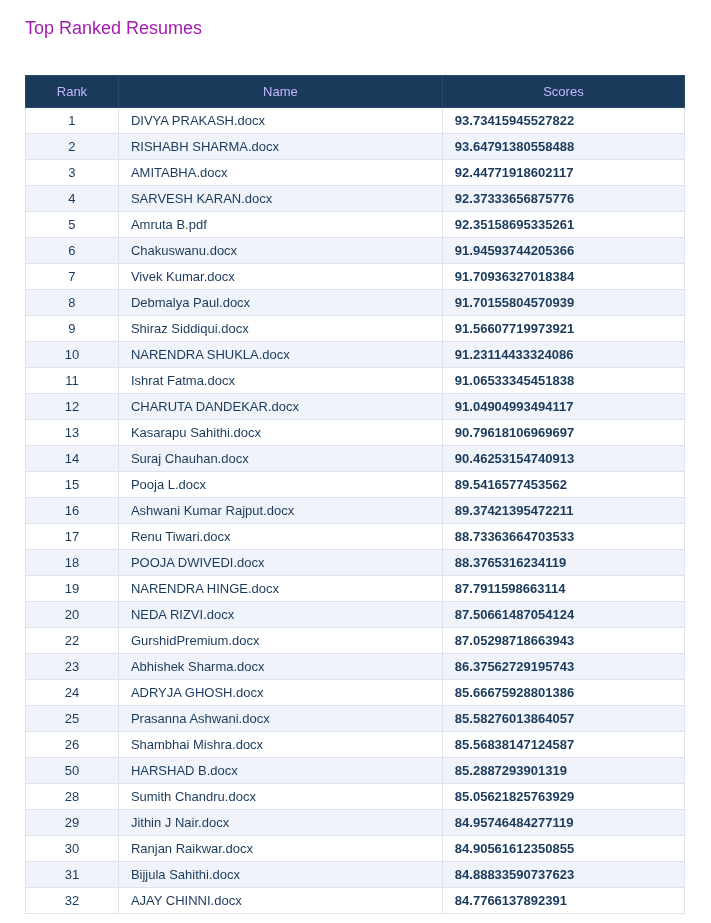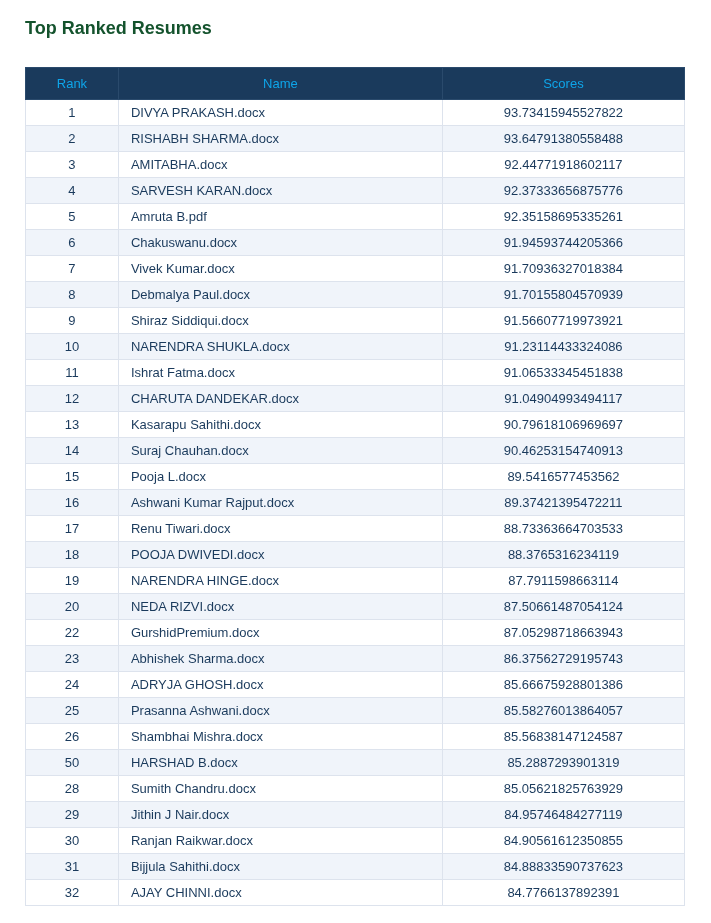--- a/index.html
+++ b/index.html
@@ -9,32 +9,32 @@
     }
     body {
       font-family: Arial, sans-serif;
       background: #ffffff;
       padding: 18px 25px;
       font-size: 13px;
       color: #333;
     }
     h2 {
       font-size: 18px;
-      font-weight: bold;
-      color: #14532d;
-      margin-bottom: 28px;
+      font-weight: normal;
+      color: #a21caf;
+      margin-bottom: 36px;
     }
     table {
       width: 660px;
       border-collapse: collapse;
       border: 1px solid #ccc;
     }
     thead tr {
       background-color: #1a3a5c;
-      color: #0ea5e9;
+      color: #c4b5fd;
     }
     thead th {
       padding: 8px 12px;
       text-align: center;
       font-weight: normal;
       font-size: 13px;
       border: 1px solid #2a4a6c;
     }
     tbody tr {
       background-color: #ffffff;
@@ -46,21 +46,22 @@
       padding: 5px 12px;
       border: 1px solid #dde3ed;
       text-align: center;
       color: #1a3a5c;
       font-size: 13px;
     }
     tbody td:nth-child(2) {
       text-align: left;
     }
     tbody td:nth-child(3) {
-      text-align: center;
+      text-align: left;
+      font-weight: bold;
     }
   </style>
 </head>
 <body>
 
 <h2>Top Ranked Resumes</h2>
 
 <table>
   <thead>
     <tr>

